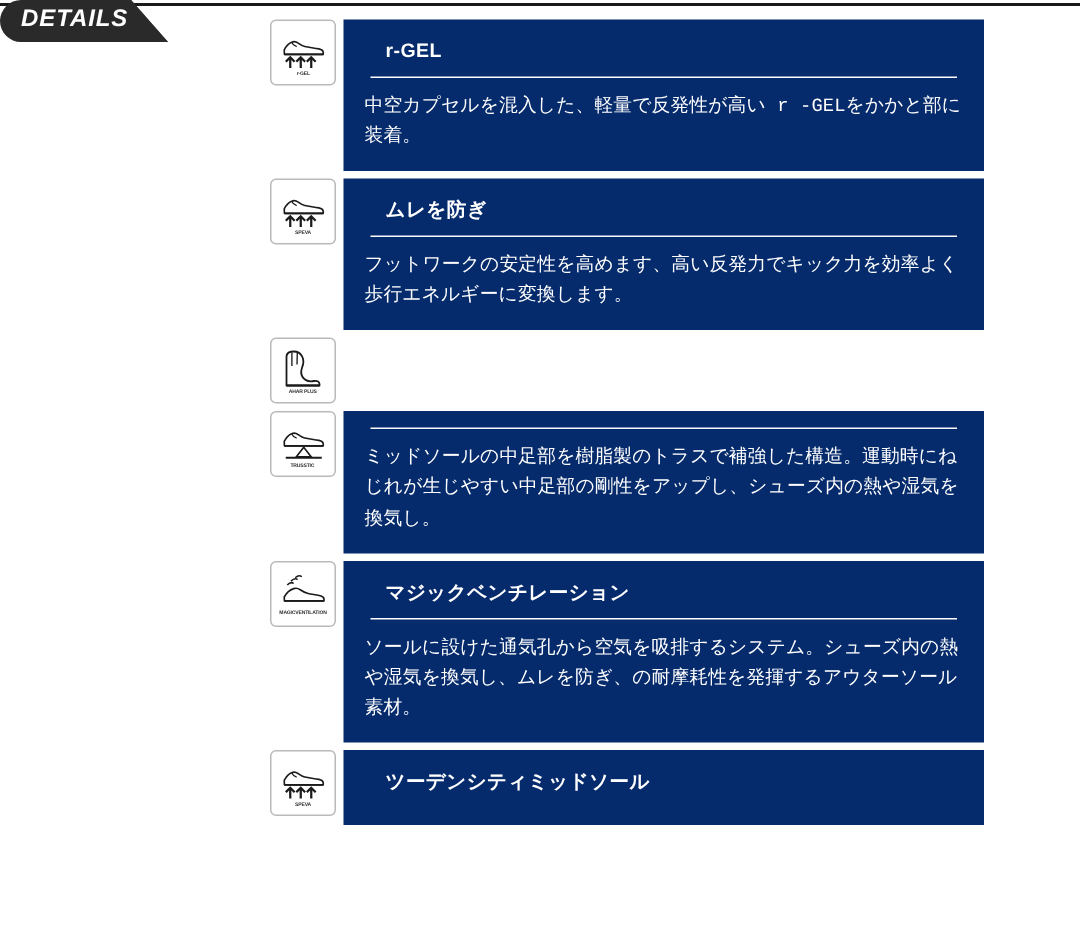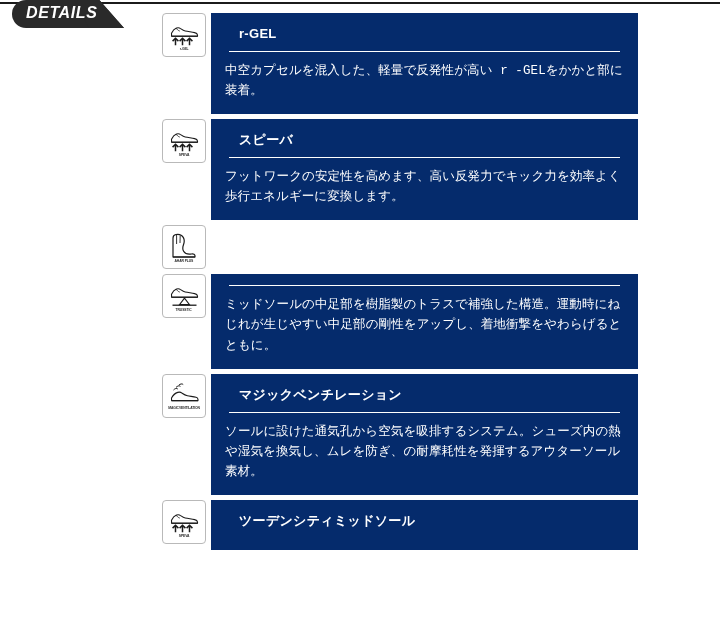--- a/index.html
+++ b/index.html
@@ -22,21 +22,21 @@
     left: 0;
     top: 2px;
     width: 720px;
     height: 2px;
     background: #1b1b1b;
   }
 
   
   #details-tab {
     position: absolute;
-    left: 12px;
+    left: 0px;
     top: 0px;
     width: 112px;
     height: 28px;
     z-index: 5;
   }
   #details-tab .tab-shape {
     position: absolute;
     inset: 0;
     background: #2a2a2a;
     border-radius: 14px 0 0 14px;
@@ -72,20 +72,21 @@
     position: absolute;
     left: 0;
     top: 13px;
     width: 720px;
   }
   .feature-row {
     position: relative;
     display: flex;
     align-items: flex-start;
     margin-bottom: 5px;
+    padding-left: 18px;
   }
 
   
   .icon-cell {
     width: 211px;
     display: flex;
     justify-content: flex-end;
     padding-right: 5px;
     flex: 0 0 211px;
   }
@@ -188,21 +189,21 @@
               <path d="M2.6 16.2 L28.5 16.2" stroke="#1b1b1b" stroke-width="1.2"></path>
               <path d="M6.5 24.5 L6.5 18.6 M4.1 20.6 L6.5 18.2 L8.9 20.6" fill="none" stroke="#1b1b1b" stroke-width="1.5" stroke-linecap="square"></path>
               <path d="M13.5 24.5 L13.5 18.6 M11.1 20.6 L13.5 18.2 L15.9 20.6" fill="none" stroke="#1b1b1b" stroke-width="1.5" stroke-linecap="square"></path>
               <path d="M20.5 24.5 L20.5 18.6 M18.1 20.6 L20.5 18.2 L22.9 20.6" fill="none" stroke="#1b1b1b" stroke-width="1.5" stroke-linecap="square"></path>
             </svg>
           </span>
           <div class="icon-caption">SPEVA</div>
         </div>
       </div>
       <div class="panel">
-        <div class="panel-title">スピーバ</div>
+        <div class="panel-title">ムレを防ぎ</div>
         <div class="panel-divider"></div>
         <div class="panel-desc">フットワークの安定性を高めます、高い反発力でキック力を効率よく歩行エネルギーに変換します。</div>
       </div>
     </div>
     <div class="feature-row">
       <div class="icon-cell">
         <div class="icon-box">
           <span>
             <svg width="28" height="27" viewBox="0 0 28 27">
               <path d="M6.0 2.5 C9.0 2.0 12.0 3.0 13.4 5.6 C14.6 7.9 14.4 10.5 13.4 13.0 C12.6 15.2 12.4 17.2 13.6 19.2 C15.2 21.8 18.2 22.6 21.4 22.0 C23.6 21.6 25.0 22.6 25.0 24.0 L25.0 25.0 L3.0 25.0 L3.0 6.0 C3.0 4.0 4.2 2.8 6.0 2.5 Z" fill="none" stroke="#1b1b1b" stroke-width="1.2" stroke-linejoin="round"></path>
@@ -225,21 +226,21 @@
               <path d="M2.6 16.2 L28.5 16.2" stroke="#1b1b1b" stroke-width="1.2"></path>
               <path d="M3.5 24.2 L27.5 24.2" stroke="#1b1b1b" stroke-width="1.3"></path>
               <path d="M15.5 17.2 L10.5 23.6 L20.5 23.6 Z" fill="none" stroke="#1b1b1b" stroke-width="1.1"></path>
             </svg>
           </span>
           <div class="icon-caption">TRUSSTIC</div>
         </div>
       </div>
       <div class="panel">
         <div class="panel-divider"></div>
-        <div class="panel-desc">ミッドソールの中足部を樹脂製のトラスで補強した構造。運動時にねじれが生じやすい中足部の剛性をアップし、着地衝撃をやわらげるとともに。</div>
+        <div class="panel-desc">ミッドソールの中足部を樹脂製のトラスで補強した構造。運動時にねじれが生じやすい中足部の剛性をアップし、シューズ内の熱や湿気を換気し。</div>
       </div>
     </div>
     <div class="feature-row">
       <div class="icon-cell">
         <div class="icon-box">
           <span>
             <svg width="31" height="23" viewBox="0 0 31 23">
               <path d="M2.5 15.0 C4.0 12.2 6.2 10.2 8.8 9.4 C10.4 8.9 11.8 9.2 13.0 10.1 C14.6 11.2 16.0 12.2 18.4 12.7 C21.4 13.3 24.6 13.7 27.0 14.3 C28.4 14.7 29.0 15.4 29.0 16.4 L29.0 17.6 L2.6 17.6 Z" fill="none" stroke="#1b1b1b" stroke-width="1.1" stroke-linejoin="round"></path>
               <path d="M2.6 17.6 L29.0 17.6" stroke="#1b1b1b" stroke-width="1.2"></path>
               <path d="M4.5 7.0 C6.0 5.4 7.6 5.0 8.8 6.0" fill="none" stroke="#1b1b1b" stroke-width="1"></path>

